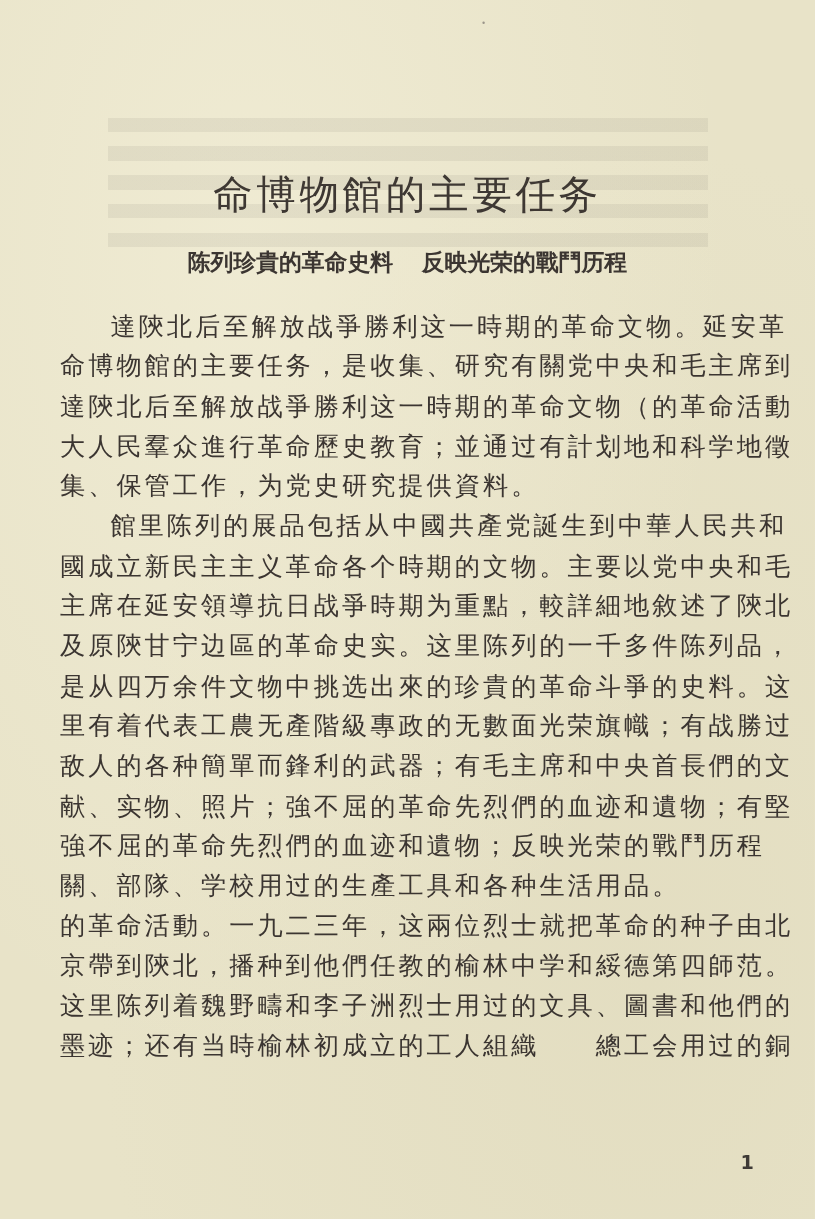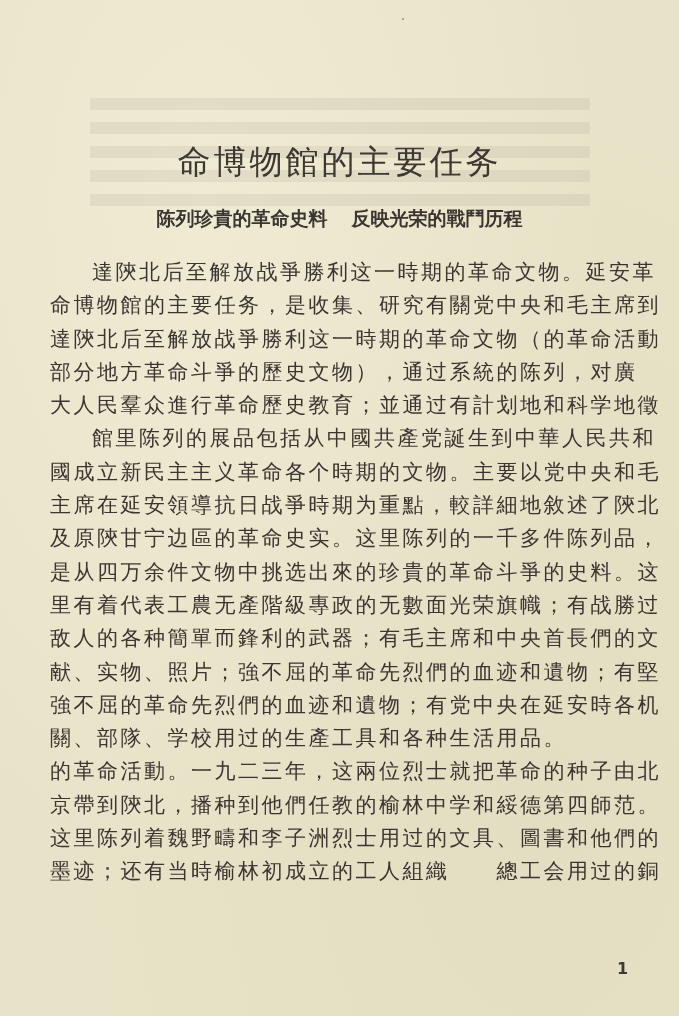--- a/index.html
+++ b/index.html
@@ -115,34 +115,34 @@
   <h2 class="subtitle">
     <span>陈列珍貴的革命史料</span><span class="gap"></span><span>反映光荣的戰鬥历程</span>
   </h2>
 
   <div class="body-text">
 
     <div>
       <span class="line indent">達陝北后至解放战爭勝利这一時期的革命文物。延安革</span>
       <span class="line">命博物館的主要任务，是收集、研究有關党中央和毛主席到</span>
       <span class="line">達陝北后至解放战爭勝利这一時期的革命文物（的革命活動</span>
-      <span class="line">部分地方革命斗爭的歷史文物），通过系統的陈列，对廣</span>
       <span class="line">大人民羣众進行革命歷史教育；並通过有計划地和科学地徵</span>
+      <span class="line last">集、保管工作，为党史研究提供資料。</span>
     </div>
 
     <div>
       <span class="line indent">館里陈列的展品包括从中國共產党誕生到中華人民共和</span>
       <span class="line">國成立新民主主义革命各个時期的文物。主要以党中央和毛</span>
       <span class="line">主席在延安領導抗日战爭時期为重點，較詳細地敘述了陝北</span>
       <span class="line">及原陝甘宁边區的革命史实。这里陈列的一千多件陈列品，</span>
       <span class="line">是从四万余件文物中挑选出來的珍貴的革命斗爭的史料。这</span>
       <span class="line">里有着代表工農无產階級專政的无數面光荣旗幟；有战勝过</span>
       <span class="line">敌人的各种簡單而鋒利的武器；有毛主席和中央首長們的文</span>
       <span class="line">献、实物、照片；強不屈的革命先烈們的血迹和遺物；有堅</span>
-      <span class="line">強不屈的革命先烈們的血迹和遺物；有党中央在延安時各机</span>
+      <span class="line">強不屈的革命先烈們的血迹和遺物；反映光荣的戰鬥历程</span>
       <span class="line last">關、部隊、学校用过的生產工具和各种生活用品。</span>
     </div>
 
     <div>
       <span class="line">的革命活動。一九二三年，这兩位烈士就把革命的种子由北</span>
       <span class="line">京帶到陝北，播种到他們任教的榆林中学和綏德第四師范。</span>
       <span class="line">这里陈列着魏野疇和李子洲烈士用过的文具、圖書和他們的</span>
       <span class="line">墨迹；还有当時榆林初成立的工人組織　　總工会用过的銅</span>
     </div>
   </div>

